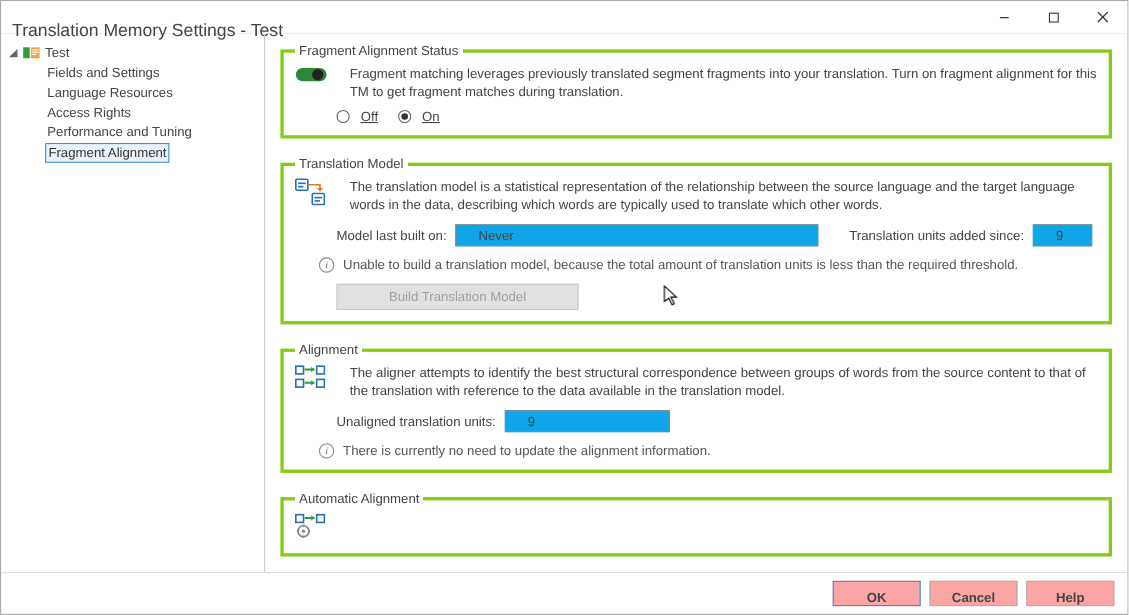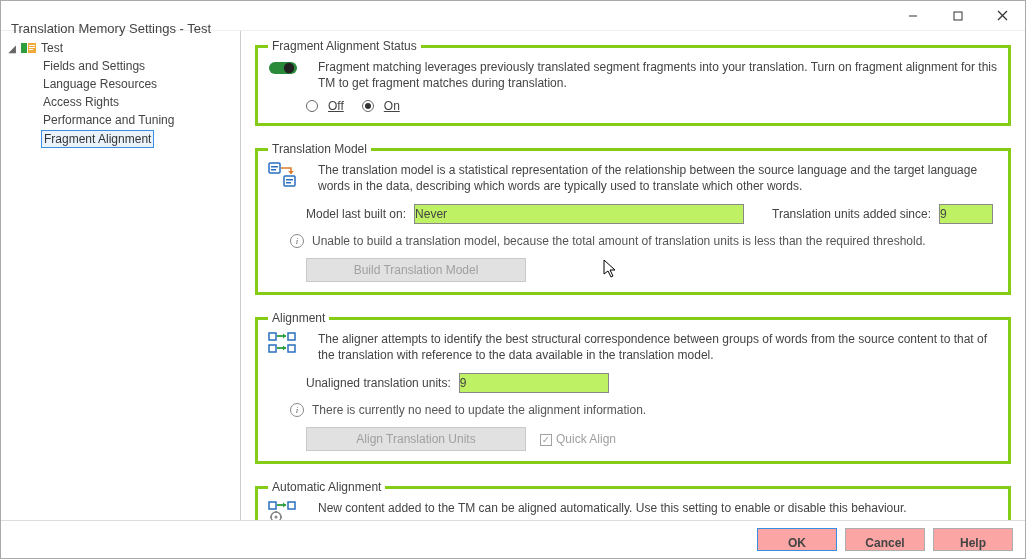--- a/index.html
+++ b/index.html
@@ -1,19 +1,19 @@
 <!DOCTYPE html>
 <html><head>
 <meta charset="utf-8">
 <style>
   * { box-sizing: border-box; }
   html, body { margin: 0; padding: 0; font-family: "Segoe UI", Tahoma, sans-serif; font-size: 12px; color: #444; background: #fff; }
   .window { width: 1026px; height: 559px; border: 1px solid #aaa; display: flex; flex-direction: column; background: #fff; }
   .titlebar { height: 30px; display: flex; align-items: center; padding: 0 0 0 10px; border-bottom: 1px solid #eee; }
-  .titlebar .title { flex: 1; font-size: 13px; margin-top: 26px; }
+  .titlebar .title { flex: 1; font-size: 16px; margin-top: 26px; }
   .titlebar .ctrls { display: flex; }
   .titlebar .ctrl { width: 45px; height: 30px; display: flex; align-items: center; justify-content: center; font-size: 13px; }
   .body { flex: 1; display: flex; overflow: hidden; }
   .sidebar { width: 240px; border-right: 1px solid #ccc; padding: 10px 6px; }
   .tree-root { display: flex; align-items: center; gap: 4px; margin-bottom: 2px; }
   .tree-root .arrow { width: 10px; text-align: center; color: #666; font-size: 10px; }
   .tree-root .doc-icon { width: 16px; height: 14px; }
   .tree-children { margin-left: 34px; }
   .tree-item { padding: 1px 2px; margin: 1px 0; display: inline-block; }
   .tree-item.sel { border: 1px solid #3a8de0; background: #eaf3fc; color: #333; }
@@ -21,21 +21,21 @@
   fieldset.group { border: 3px solid #84cc16; margin: 0 0 16px 0; padding: 6px 10px 10px 10px; }
   fieldset.group > legend { padding: 0 4px; color: #444; }
   .row { display: flex; align-items: flex-start; gap: 20px; }
   .icon-box { width: 30px; flex: none; }
   .desc { flex: 1; line-height: 16px; }
   .sub { margin-top: 8px; margin-left: 38px; display: flex; align-items: center; gap: 10px; text-decoration: underline; }
   .radio-set { display: flex; gap: 18px; align-items: center; }
   .radio { width: 12px; height: 12px; border: 1px solid #666; border-radius: 50%; display: inline-flex; align-items: center; justify-content: center; margin-right: 4px; vertical-align: middle; }
   .radio.on::after { content: ""; width: 6px; height: 6px; background: #333; border-radius: 50%; }
   .label-pair { display: flex; align-items: center; gap: 6px; }
-  .field { border: 1px solid #888; height: 20px; padding: 0 0; display: flex; align-items: center; background: #bef264; }
+  .field { border: 1px solid #888; height: 20px; padding: 0 20px; display: flex; align-items: center; background: #0ea5e9; }
   .model-row { display: flex; align-items: center; gap: 8px; margin-top: 10px; margin-left: 38px; }
   .model-row .field.long { flex: 1; max-width: 330px; }
   .info-row { margin-top: 10px; margin-left: 22px; display: flex; align-items: center; gap: 8px; color: #555; }
   .info-glyph { width: 14px; height: 14px; border: 1px solid #888; border-radius: 50%; font-size: 9px; display: flex; align-items: center; justify-content: center; font-style: italic; font-family: Georgia, serif; color: #666; }
   .btn-row { margin-top: 10px; margin-left: 38px; display: flex; align-items: center; gap: 14px; }
   .btn-disabled { width: 220px; height: 24px; border: 1px solid #c9c9c9; background: #e1e1e1; color: #a0a0a0; display: flex; align-items: center; justify-content: center; }
   .chk { width: 12px; height: 12px; border: 1px solid #a0a0a0; display: inline-flex; align-items: center; justify-content: center; margin-right: 4px; vertical-align: middle; color: #a0a0a0; font-size: 10px; line-height: 10px; }
   .chk.on::after { content: "✓"; }
   .disabled-text { color: #a0a0a0; }
   .footer { height: 38px; border-top: 1px solid #ddd; display: flex; align-items: center; justify-content: flex-end; gap: 8px; padding: 0 12px; }
@@ -177,48 +177,39 @@
         <div class="model-row">
           <span>Unaligned translation units:</span>
           <div class="field" style="width:150px;">
               <span>9</span>
             </div>
         </div>
         <div class="info-row">
           <span class="info-glyph">i</span>
           <span>There is currently no need to update the alignment information.</span>
         </div>
-        <div class="btn-row">
-          <div class="btn-disabled">
-              <span>Align Translation Units</span>
-            </div>
-          <span class="disabled-text">
-            <span class="chk on"></span><span>Quick Align</span>
-          </span>
-        </div>
       </fieldset>
 
       <fieldset class="group">
         <legend>Automatic Alignment</legend>
         <div class="row">
           <div class="icon-box">
             <svg width="28" height="24">
                 <rect x="1" y="2" width="7" height="7" fill="none" stroke="#2a6fbf" stroke-width="1.5"></rect>
                 <rect x="20" y="2" width="7" height="7" fill="none" stroke="#2a6fbf" stroke-width="1.5"></rect>
                 <line x1="9" y1="5" x2="18" y2="5" stroke="#2a9e3a" stroke-width="1.8"></line>
                 <polygon points="18,5 15,2.5 15,7.5" fill="#2a9e3a"></polygon>
                 <circle cx="8" cy="17" r="5" fill="none" stroke="#888" stroke-width="1.5"></circle>
                 <circle cx="8" cy="17" r="1.5" fill="#888"></circle>
                 <rect x="7" y="11" width="2" height="2" fill="#888"></rect>
                 <rect x="7" y="21" width="2" height="2" fill="#888"></rect>
                 <rect x="2" y="16" width="2" height="2" fill="#888"></rect>
                 <rect x="12" y="16" width="2" height="2" fill="#888"></rect>
               </svg>
           </div>
-          <div class="desc">New content added to the TM can be aligned automatically. Use this setting to enable or disable this behaviour.</div>
         </div>
 
       </fieldset>
 
     </div>
   </div>
 
   <div class="footer">
     <div class="btn primary">
         <span>OK</span>

